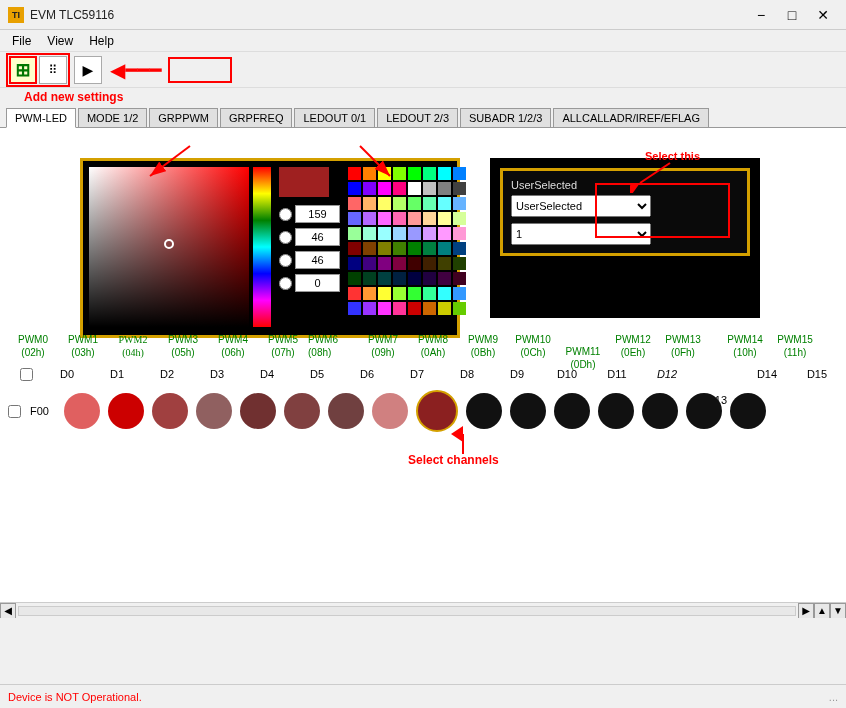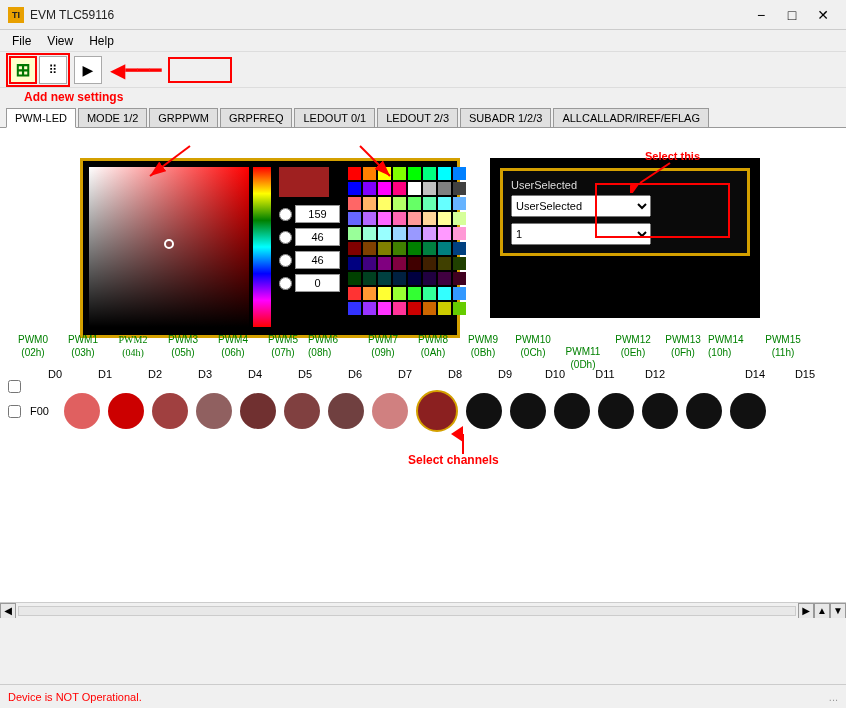--- a/index.html
+++ b/index.html
@@ -502,48 +502,48 @@
         <div>(0Dh)</div>
       </div>
       <div style="width: 50px; text-align: center; line-height: 1.3;">
         <div>PWM12</div>
         <div>(0Eh)</div>
       </div>
       <div style="width: 50px; text-align: center; line-height: 1.3;">
         <div>PWM13</div>
         <div>(0Fh)</div>
       </div>
-      <div style="width: 50px; text-align: left; line-height: 1.3;">
+      <div style="width: 50px; text-align: center; line-height: 1.3; margin-left: 12px;">
         <div>PWM14</div>
         <div>(10h)</div>
       </div>
       <div style="width: 50px; text-align: center; line-height: 1.3;">
         <div>PWM15</div>
         <div>(11h)</div>
       </div>
     </div>
 
-  <div style="position:absolute; top:240px; left:8px; display:flex; align-items:center; font-size:11px;">
+  <div style="position:absolute; top:240px; left:20px; display:flex; font-size:11px;">
     <div style="width:22px;">
       <input type="checkbox" style="">
     </div>
     <div id="d-labels-container" style="display:flex;">
     <div style="width: 50px; text-align: center; font-size: 11px;">D0</div>
         <div style="width: 50px; text-align: center; font-size: 11px;">D1</div>
         <div style="width: 50px; text-align: center; font-size: 11px;">D2</div>
         <div style="width: 50px; text-align: center; font-size: 11px;">D3</div>
         <div style="width: 50px; text-align: center; font-size: 11px;">D4</div>
         <div style="width: 50px; text-align: center; font-size: 11px;">D5</div>
         <div style="width: 50px; text-align: center; font-size: 11px;">D6</div>
         <div style="width: 50px; text-align: center; font-size: 11px;">D7</div>
         <div style="width: 50px; text-align: center; font-size: 11px;">D8</div>
         <div style="width: 50px; text-align: center; font-size: 11px;">D9</div>
         <div style="width: 50px; text-align: center; font-size: 11px;">D10</div>
         <div style="width: 50px; text-align: center; font-size: 11px;">D11</div>
-        <div style="width: 50px; text-align: center; font-size: 11px;">D12</div>
+        <div style="width: 50px; text-align: center; font-size: 11px; font-style: italic;">D12</div>
         <div style="width: 50px; text-align: center; font-size: 11px; margin-top: 26px;">D13</div>
         <div style="width: 50px; text-align: center; font-size: 11px;">D14</div>
         <div style="width: 50px; text-align: center; font-size: 11px;">D15</div>
       </div>
   </div>
 
   <div style="position:absolute; top:262px; left:8px; display:flex; align-items:center; font-size:11px;">
     <div style="display:flex; align-items:center; width:22px;">
       <input type="checkbox" style="">
     </div>

